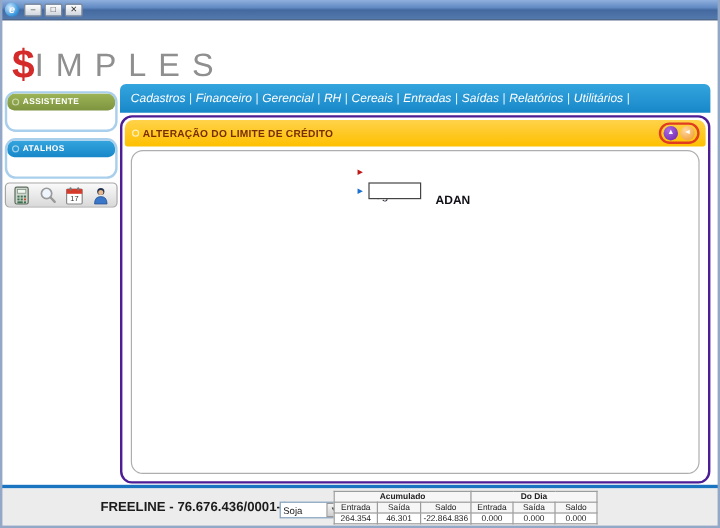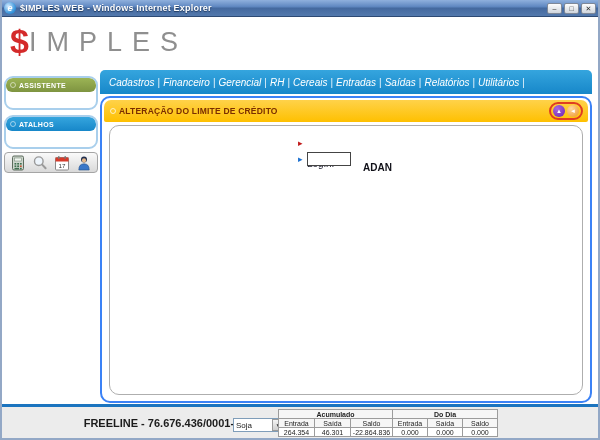--- a/index.html
+++ b/index.html
@@ -13,21 +13,21 @@
     display:flex; align-items:center; padding:0 4px; border-bottom:1px solid #2d4a74; }
   .ie-icon { width:12px; height:12px; border-radius:50%; background:radial-gradient(circle at 35% 35%,#cfe8ff,#2e8fd8 70%);
     color:#fff; font-size:9px; font-weight:bold; font-style:italic; text-align:center; line-height:12px; margin-right:4px; }
   .title-text { color:#fff; font-size:9px; font-weight:bold; text-shadow:0 1px 1px #203a5e; letter-spacing:.2px; flex:1; }
   .win-controls { display:flex; gap:2px; }
   .wbtn { width:15px; height:11px; font-size:7px; line-height:9px; color:#333; text-align:center;
     background:linear-gradient(#fdfdfd,#cfd5dd); border:1px solid #7e8898; border-radius:2px; cursor:default; padding:0;
     font-family:"Liberation Sans", sans-serif; }
 
   
-  .logo { position:absolute; left:10px; top:22px; white-space:nowrap; }
+  .logo { position:absolute; left:10px; top:35px; white-space:nowrap; }
   .logo-dollar { color:#d42a2a; font-size:34px; font-weight:bold; vertical-align:-2px; }
   .logo-rest { color:#8f8f8f; font-size:27px; font-weight:400; letter-spacing:10px; }
 
   
   .menubar { position:absolute; left:100px; top:70px; width:492px; height:24px;
     background:linear-gradient(#35a5de,#1787c9); border-radius:5px 5px 0 0;
     display:flex; align-items:center; padding-left:9px; white-space:nowrap; }
   .mi { color:#fff; font-size:10px; cursor:pointer;font-style:italic; }
   .ms { color:#e8f4fc; font-size:10px; margin:0 3px; }
 
@@ -41,21 +41,21 @@
   .sb-head.blue  { background:linear-gradient(#35a5de,#1787c9); }
   .sb-label { color:#fff; font-size:7px; font-weight:bold; letter-spacing:.3px; }
   .notch { width:6px; height:6px; border:1px solid rgba(255,255,255,.55); border-radius:50%; margin-right:3px; flex:0 0 auto; }
   .iconbar { position:absolute; left:4px; top:152px; width:94px; height:21px;
     background:linear-gradient(#fafafa,#d9d9d9); border:1px solid #a5a5a5; border-radius:4px;
     display:flex; align-items:center; justify-content:center; gap:6px; }
   .tool { width:16px; height:16px; display:inline-flex; cursor:pointer; }
 
   
   .main-panel { position:absolute; left:100px; top:96px; width:492px; height:307px;
-    border:2px solid #3b82f6; border-radius:10px; background:#fff; }
+    border:2px solid #4c1d95; border-radius:10px; background:#fff; }
   .goldbar { position:absolute; left:2px; right:2px; top:2px; height:22px;
     background:linear-gradient(#ffd24a,#fec000); border-radius:7px 7px 2px 2px;
     display:flex; align-items:center; padding:0 5px 0 6px; }
   .gold-notch { border-color:rgba(255,255,255,.7); }
   .panel-title { color:#7a2e00; font-size:8.5px; font-weight:bold; letter-spacing:.2px; flex:1; }
   .gold-buttons { display:flex; align-items:center; gap:2px; border:2px solid #e03d20; border-radius:9px; padding:1px 2px; }
   .circle-btn { width:12px; height:12px; border-radius:50%; color:#fff; font-size:6px; line-height:12px;
     text-align:center; cursor:pointer; }
   .circle-btn.purple { background:radial-gradient(circle at 35% 30%,#a96ae0,#6d1fae); }
   .circle-btn.orange { background:radial-gradient(circle at 35% 30%,#ffd9a0,#ef9326); }
@@ -95,21 +95,20 @@
   .t2 { left:392px; }
   .t2 td { width:35px; }
 </style>
 </head>
 <body>
 
 <div class="window">
 
   <div class="titlebar">
     <span class="ie-icon">e</span>
-    <span class="title-text">$IMPLES WEB - Windows Internet Explorer</span>
     <div class="win-controls">
       <button class="wbtn">–</button>
       <button class="wbtn">□</button>
       <button class="wbtn">✕</button>
     </div>
   </div>
 
   <div class="logo">
     <span class="logo-dollar">$</span><span class="logo-rest">IMPLES</span>
   </div>

